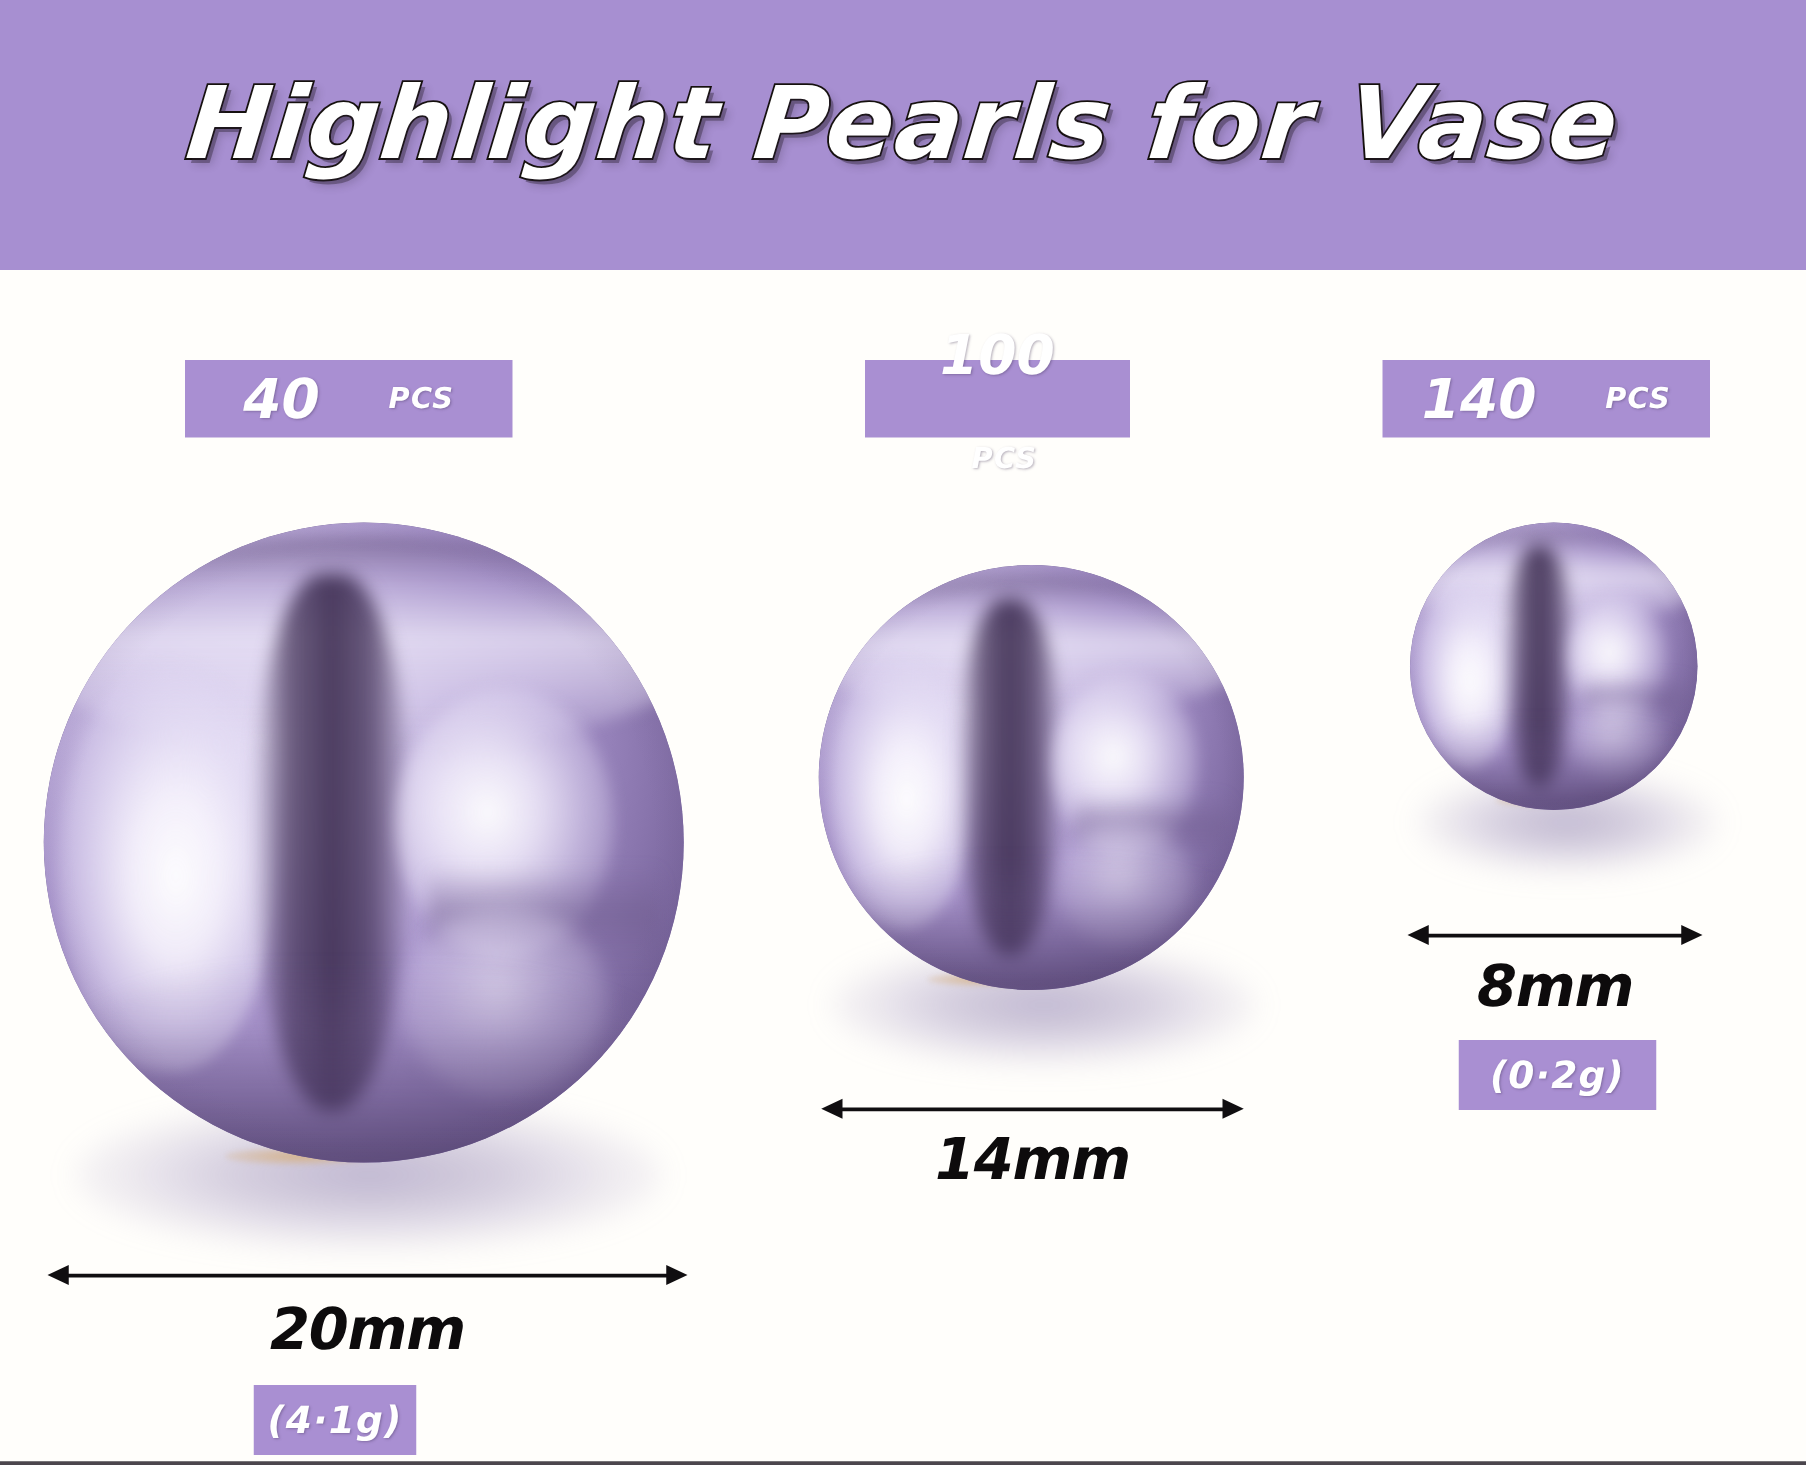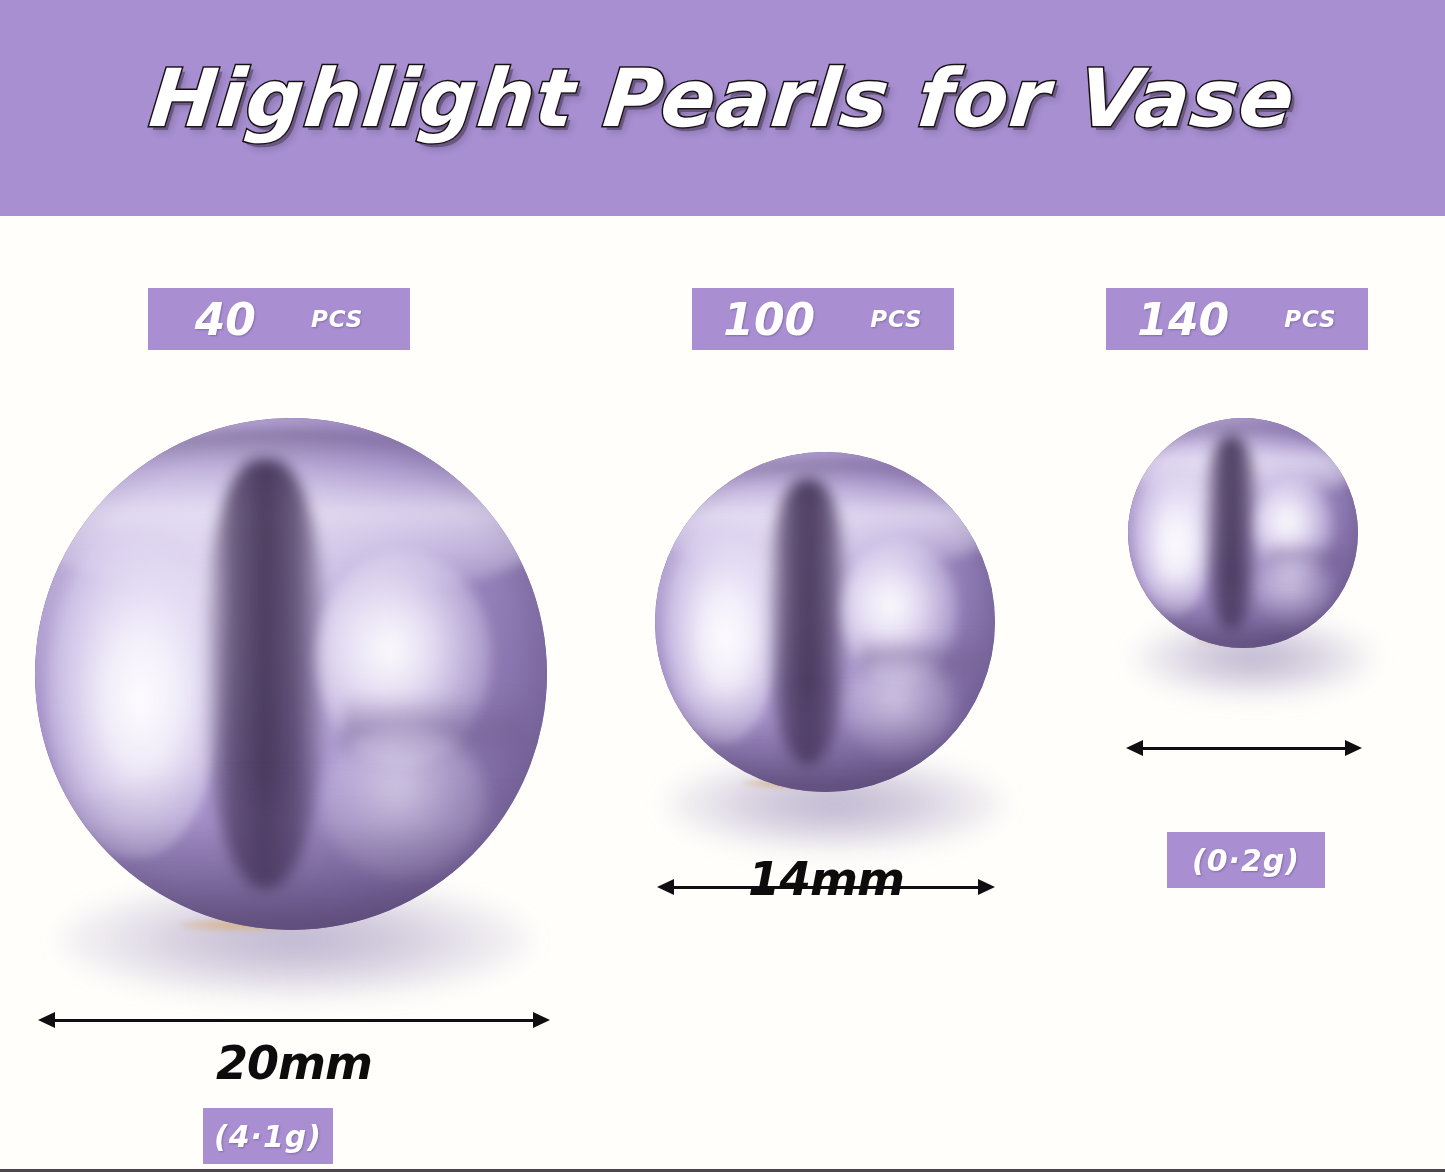--- a/index.html
+++ b/index.html
@@ -331,21 +331,21 @@
   <div class="dim-arrow" style="left:38px; top:1008px; width:512px;">
     <div class="head left"></div>
     <div class="bar"></div>
     <div class="head right"></div>
   </div>
 
   <div class="dim-label" style="left:38px; top:1036px; width:512px;">20mm</div>
 
   <div class="chip weight-chip" style="left:203px; top:1108px; width:130px;">(4·1g)</div>
 
-  <div class="chip pcs-chip" style="left:692px; top:288px; width:262px;">
+  <div class="chip pcs-chip" style="left:692px; top:288px; width:212px;flex-direction:column;">
     <span class="num">100</span>
     <span class="unit">PCS</span>
   </div>
 
   <div class="pearl-wrap">
     <div class="pearl-shadow" style="left:665px; top:756px; width:340px; height:96px;"></div>
     <div class="pearl-contact" style="left:742px; top:778px; width:90px; height:11px;"></div>
     <div class="pearl" style="left:655px; top:452px; width:340px; height:340px;">
       <div class="base"></div>
       <div class="top-sheen"></div>
@@ -358,21 +358,21 @@
       <div class="rim"></div>
     </div>
   </div>
 
   <div class="dim-arrow" style="left:657px; top:875px; width:338px;">
     <div class="head left"></div>
     <div class="bar"></div>
     <div class="head right"></div>
   </div>
 
-  <div class="dim-label" style="left:657px; top:852px; width:338px;">14mm</div>
+  <div class="dim-label" style="left:657px; top:900px; width:338px;">14mm</div>
 
 
   <div class="chip pcs-chip" style="left:1106px; top:288px; width:262px;">
     <span class="num">140</span>
     <span class="unit">PCS</span>
   </div>
 
   <div class="pearl-wrap">
     <div class="pearl-shadow" style="left:1134px; top:618px; width:240px; height:80px;"></div>
     <div class="pearl-contact" style="left:1196px; top:636px; width:70px; height:9px;"></div>
@@ -388,17 +388,18 @@
       <div class="rim"></div>
     </div>
   </div>
 
   <div class="dim-arrow" style="left:1126px; top:736px; width:236px;">
     <div class="head left"></div>
     <div class="bar"></div>
     <div class="head right"></div>
   </div>
 
+  <div class="dim-label" style="left:1126px; top:762px; width:236px;">8mm</div>
 
   <div class="chip weight-chip" style="left:1167px; top:832px; width:158px;">(0·2g)</div>
 
   <div id="bottom-edge"></div>
 </div>
 
 </body></html>

